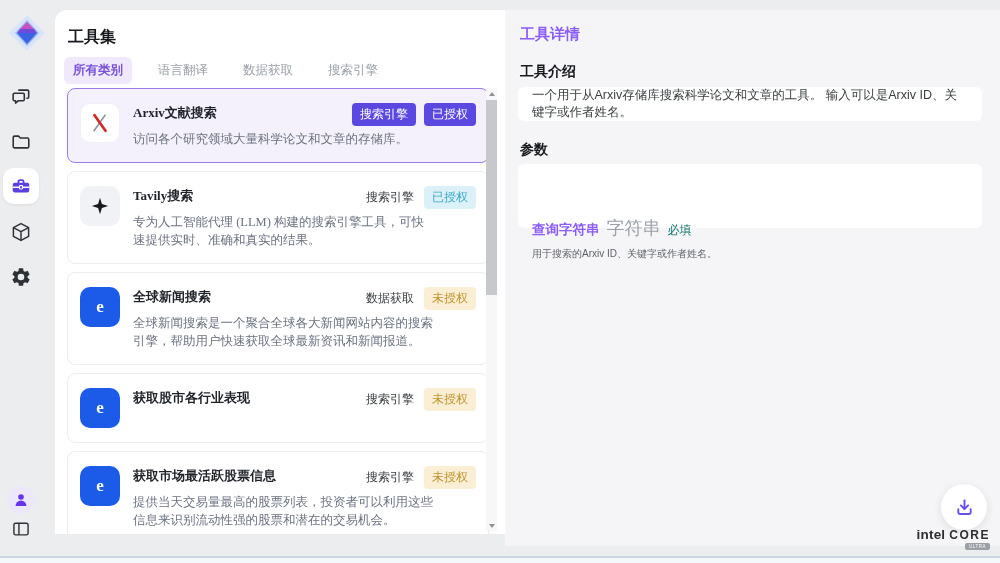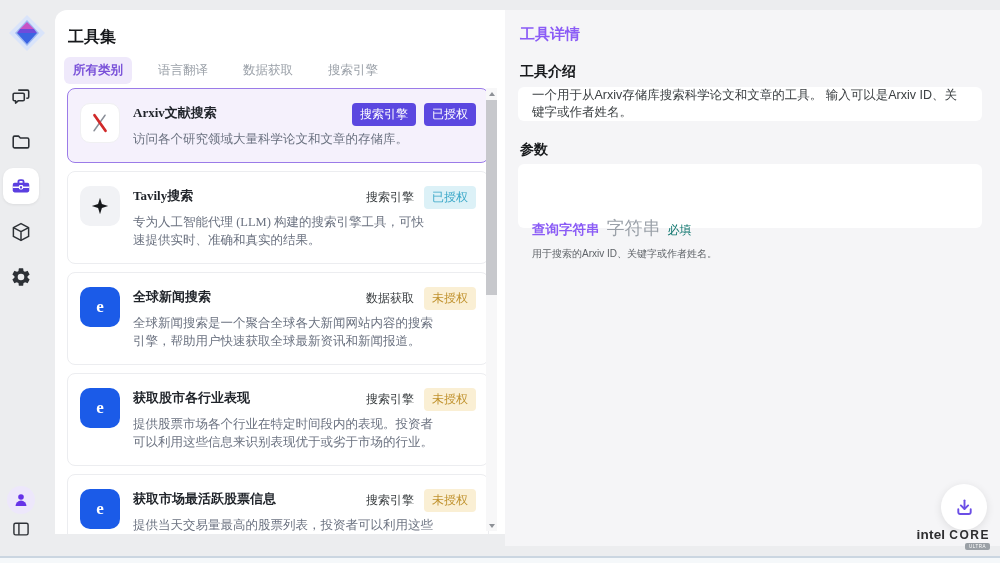--- a/index.html
+++ b/index.html
@@ -209,21 +209,20 @@
         <span class="blue-glyph">e</span>
       </div>
       <div class="card-body">
         <div class="card-head">
           <div class="card-title">获取股市各行业表现</div>
           <div class="badges">
             <span class="chip plain">搜索引擎</span>
             <span class="chip amber">未授权</span>
           </div>
         </div>
-        <div class="card-desc">提供股票市场各个行业在特定时间段内的表现。投资者可以利用这些信息来识别表现优于或劣于市场的行业。</div>
       </div>
     </div>
 
     <div class="card">
       <div class="tool-icon blue">
         <span class="blue-glyph">e</span>
       </div>
       <div class="card-body">
         <div class="card-head">
           <div class="card-title">获取市场最活跃股票信息</div>

